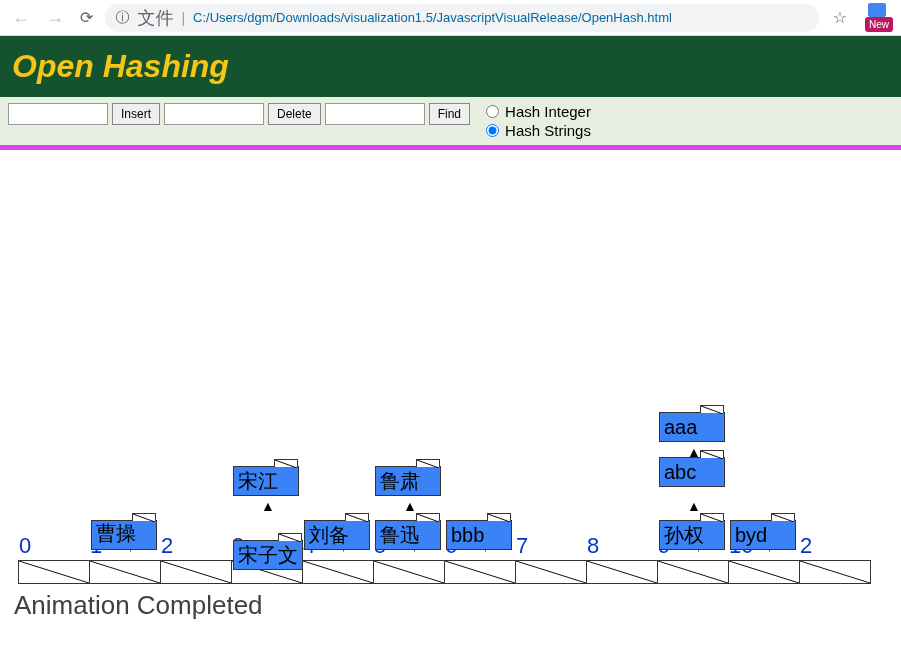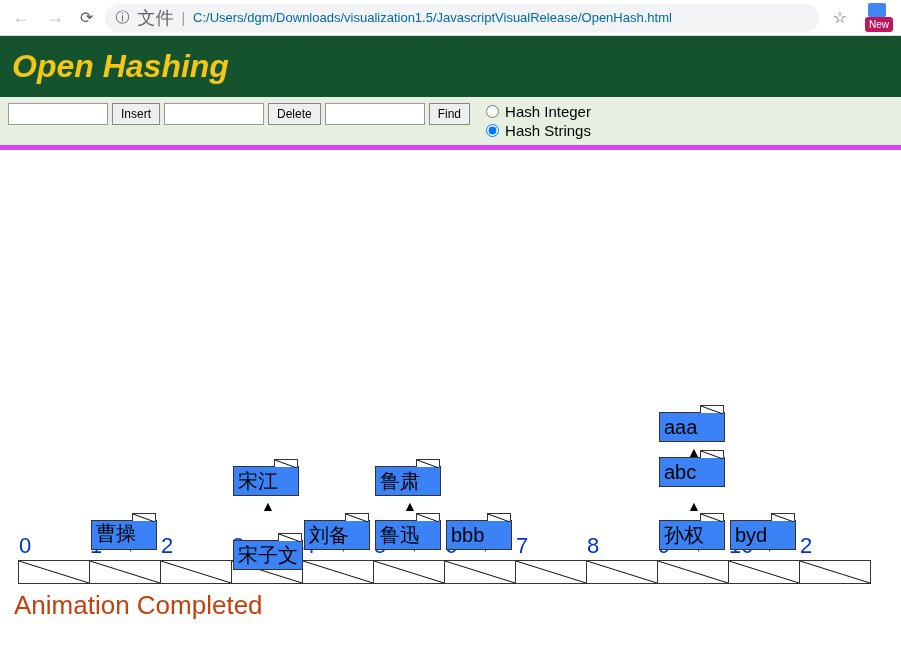--- a/index.html
+++ b/index.html
@@ -42,21 +42,21 @@
     .slot .diag { position: absolute; left: 0; top: 0; width: 100%; height: 100%; }
     .slot-index { position: absolute; top: -28px; left: 0; color: #0033cc; font-size: 22px; font-weight: normal; }
     .slot .up-arrow { position: absolute; top: -26px; left: 36px; font-size: 18px; color: #000; }
 
     
     .node { position: absolute; border: 1px solid #333; background: #3b82f6; padding: 0 4px; font-size: 20px; white-space: nowrap; height: 30px; line-height: 28px; }
     .node .diag-top { position: absolute; right: 0; top: -8px; width: 24px; height: 8px; border: 1px solid #333; border-bottom: none; background: #fff; }
     .node .diag-line { position: absolute; left: 0; top: 0; width: 100%; height: 8px; }
     .node-arrow { position: absolute; font-size: 14px; color: #000; }
 
-    .status-text { position: absolute; left: 14px; top: 440px; font-size: 26px; color: #c2410c; }
+    .status-text { position: absolute; left: 14px; top: 440px; font-size: 26px; color: #404040; }
   </style>
 </head>
 <body>
 
 <div class="browser-bar">
   <span class="nav-arrow disabled">←</span>
   <span class="nav-arrow disabled">→</span>
   <span class="reload-icon">⟳</span>
   <div class="url-bar">
     <span>ⓘ</span>

